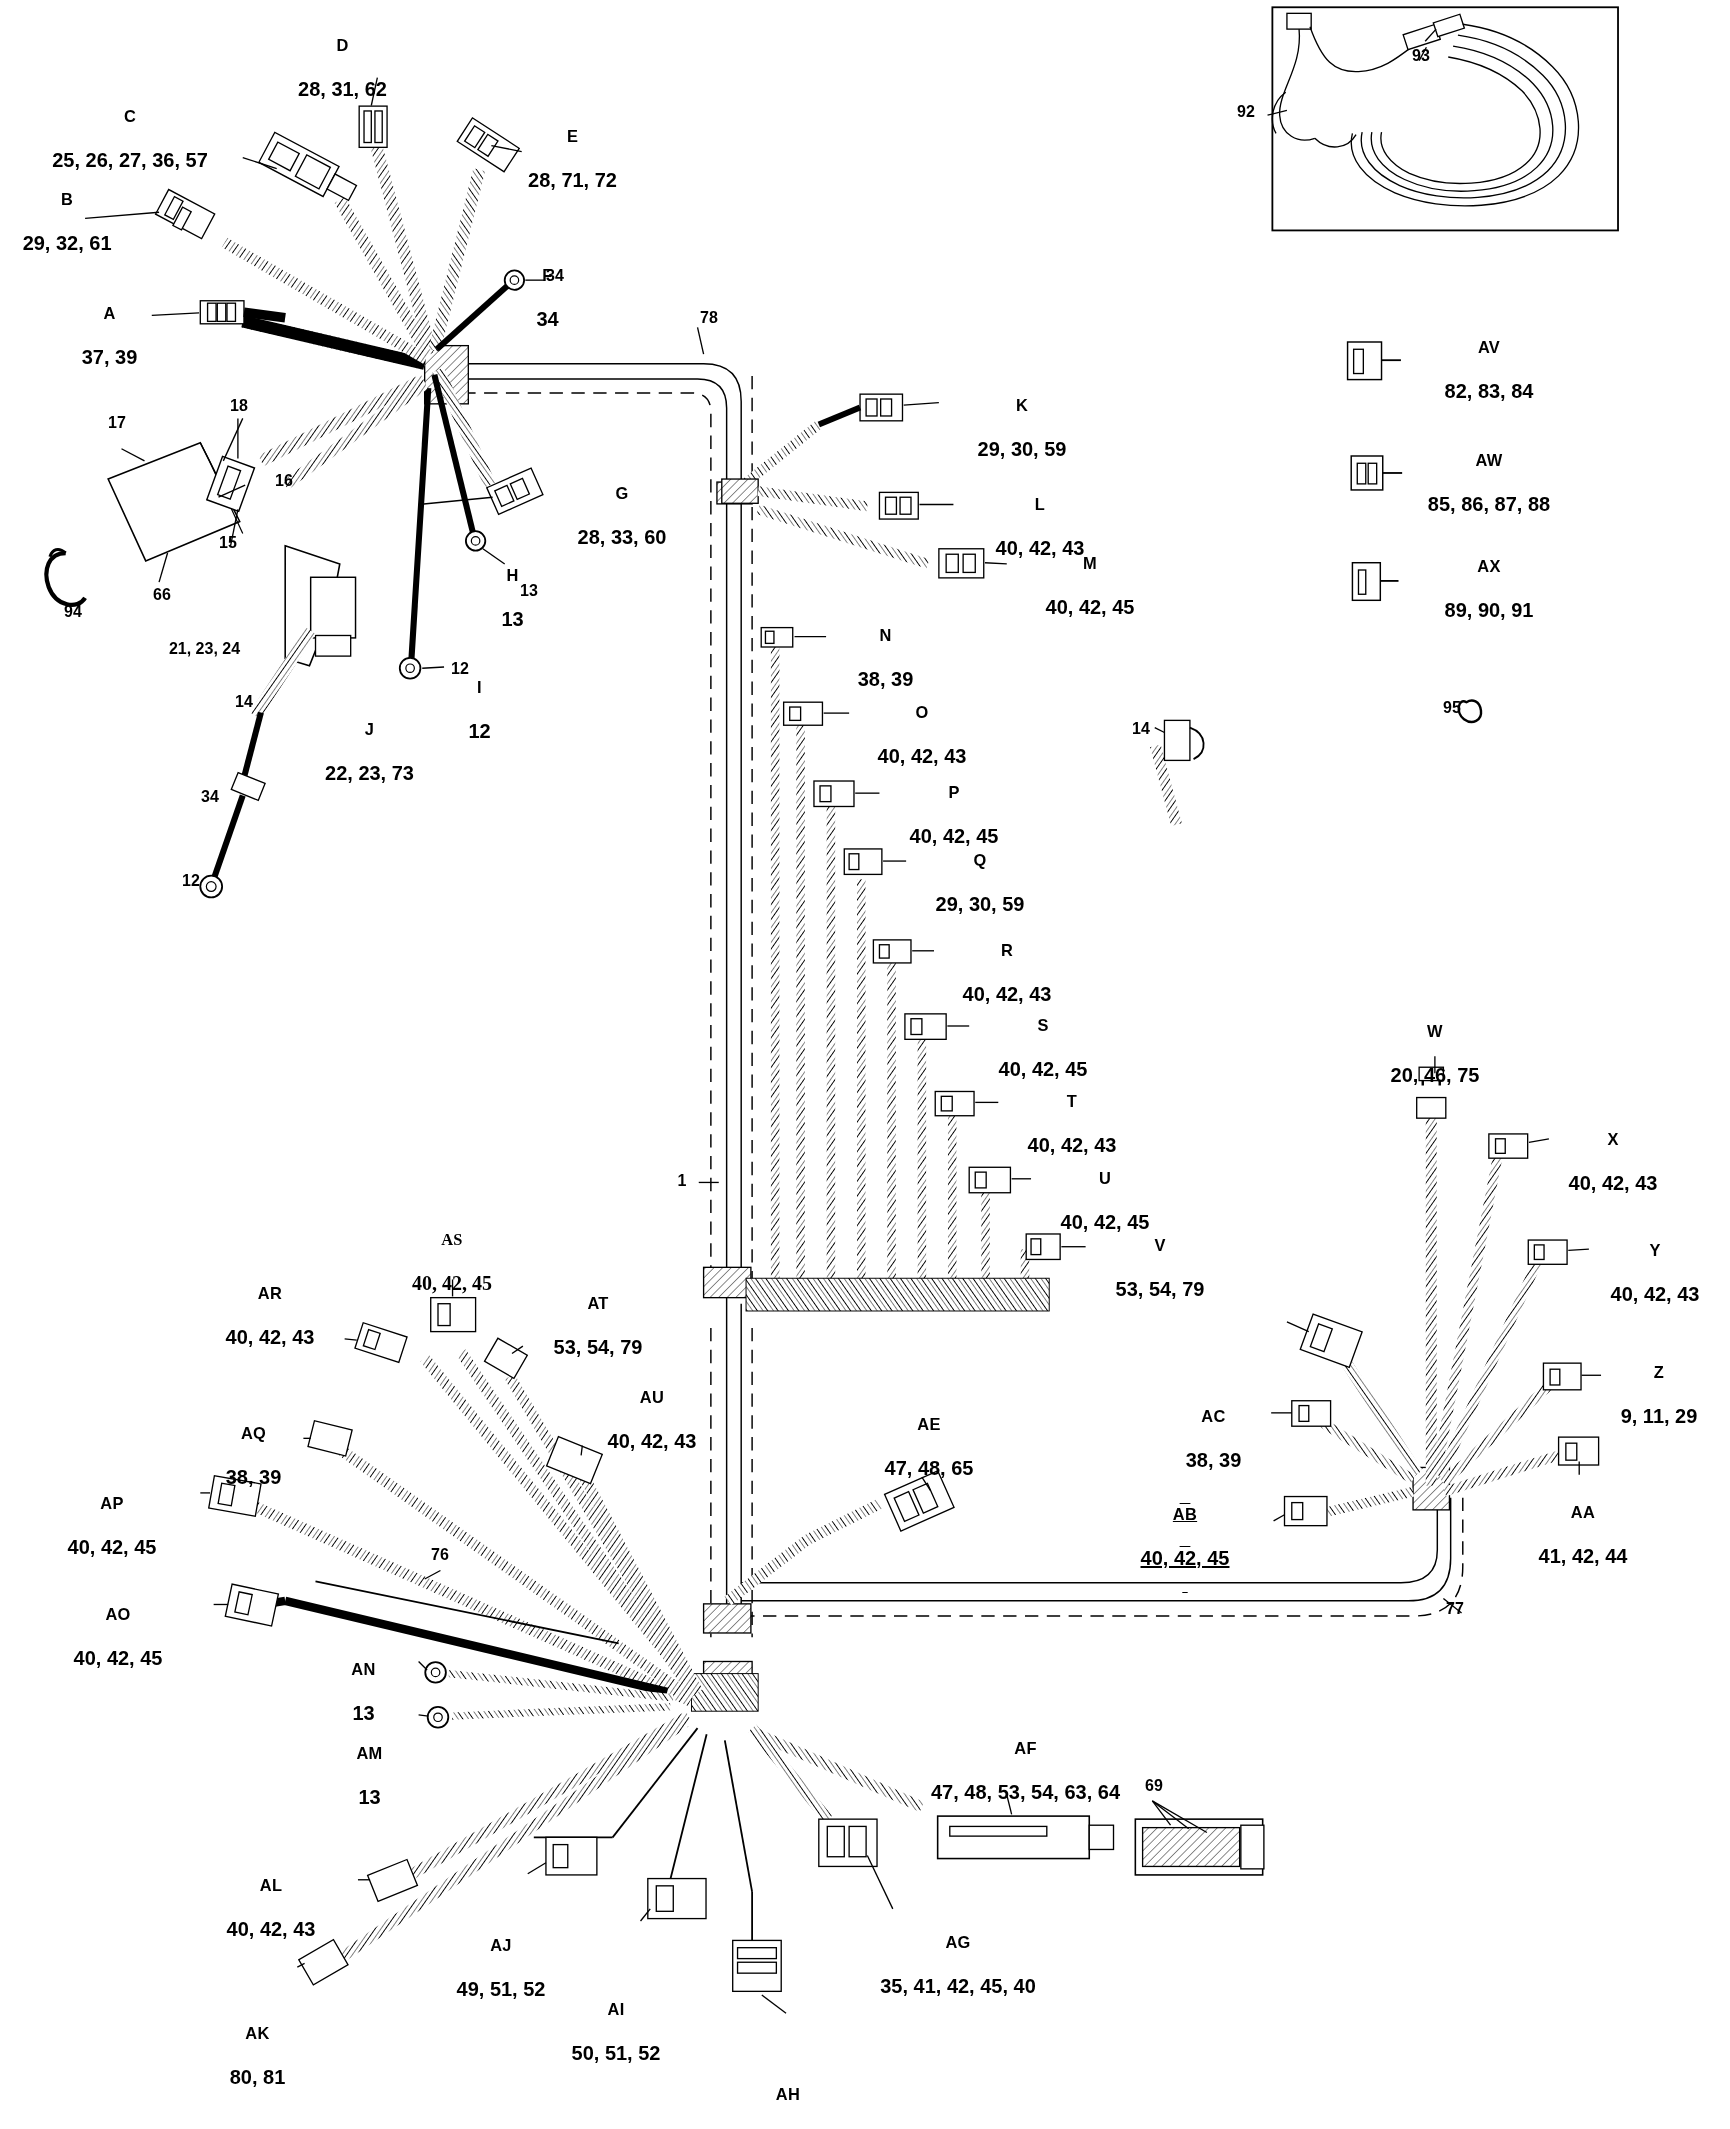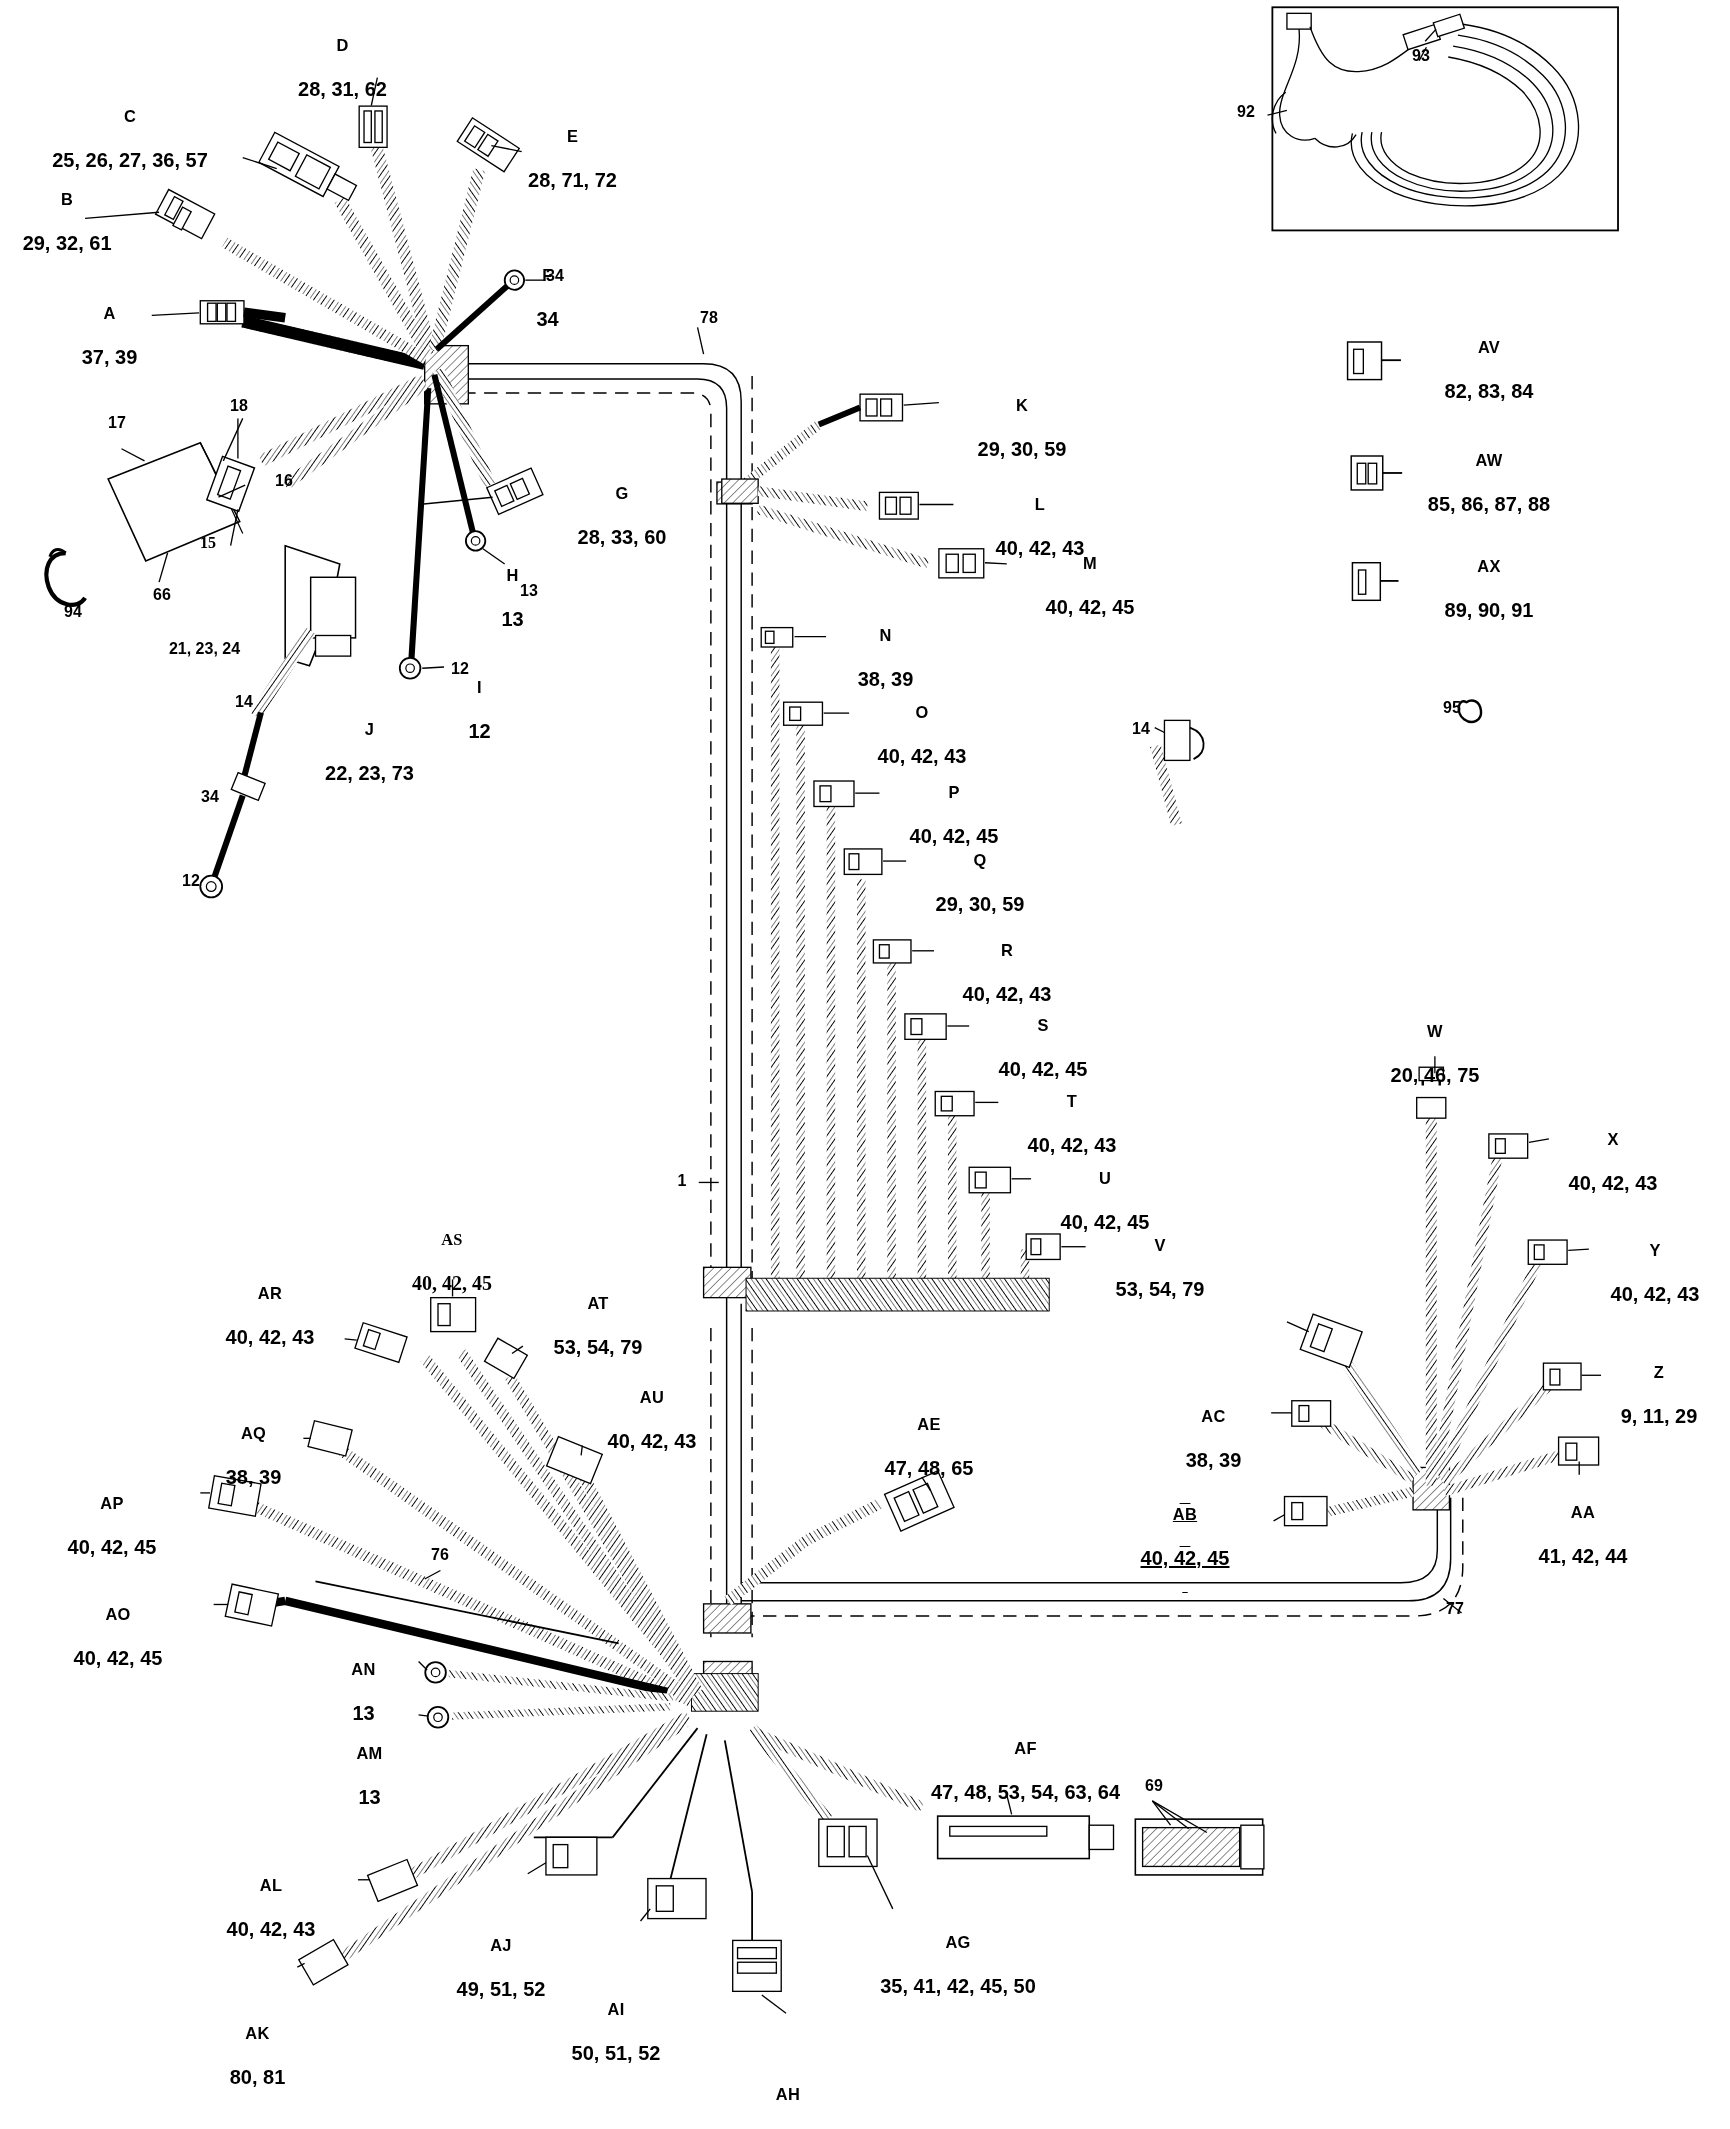--- a/index.html
+++ b/index.html
@@ -604,21 +604,21 @@
     <span class="nums">47, 48, 65</span>
   </div>
 
   <div class="cal" style="left:904px; top:1716px; width:243px;">
     <span class="ltr">AF</span>
     <span class="nums">47, 48, 53, 54, 63, 64</span>
   </div>
 
   <div class="cal" style="left:849px; top:1910px; width:218px;">
     <span class="ltr">AG</span>
-    <span class="nums">35, 41, 42, 45, 50</span>
+    <span class="nums">35, 41, 42, 45, 40</span>
   </div>
 
   <div class="cal" style="left:679px; top:2062px; width:218px;">
     <span class="ltr">AH</span>
     <span class="nums">35, 40, 42, 67, 68</span>
   </div>
 
   <div class="cal" style="left:540px; top:1977px; width:152px;">
     <span class="ltr">AI</span>
     <span class="nums">50, 51, 52</span>
@@ -698,21 +698,21 @@
     <span class="ltr">AX</span>
     <span class="nums">89, 90, 91</span>
   </div>
 
   <div class="num-only" style="left:670px; top:1172px; width:24px;">1</div>
   <div class="num-only" style="left:448px;  top:660px; width:24px;">12</div>
   <div class="num-only" style="left:176px;  top:872px; width:30px;">12</div>
   <div class="num-only" style="left:517px;  top:582px;  width:24px;">13</div>
   <div class="num-only" style="left:229px;  top:693px; width:30px;">14</div>
   <div class="num-only" style="left:1126px; top:720px; width:30px;">14</div>
-  <div class="num-only" style="left:193px;  top:534px;  width:30px;font-family:Liberation Serif, serif;">15</div>
+  <div class="num-only" style="left:213px;  top:534px;  width:30px;">15</div>
   <div class="num-only" style="left:269px;  top:472px;  width:30px;">16</div>
   <div class="num-only" style="left:102px;  top:414px;  width:30px;">17</div>
   <div class="num-only" style="left:224px;  top:397px;  width:30px;">18</div>
   <div class="num-only" style="left:135px;  top:640px; width:139px;">21, 23, 24</div>
   <div class="num-only" style="left:195px;  top:788px; width:30px;">34</div>
   <div class="num-only" style="left:540px;  top:267px;  width:30px;">34</div>
   <div class="num-only" style="left:147px;  top:586px;  width:30px;">66</div>
   <div class="num-only" style="left:1139px; top:1777px; width:30px;">69</div>
   <div class="num-only" style="left:425px;  top:1546px; width:30px;">76</div>
   <div class="num-only" style="left:1440px; top:1600px; width:30px;">77</div>

